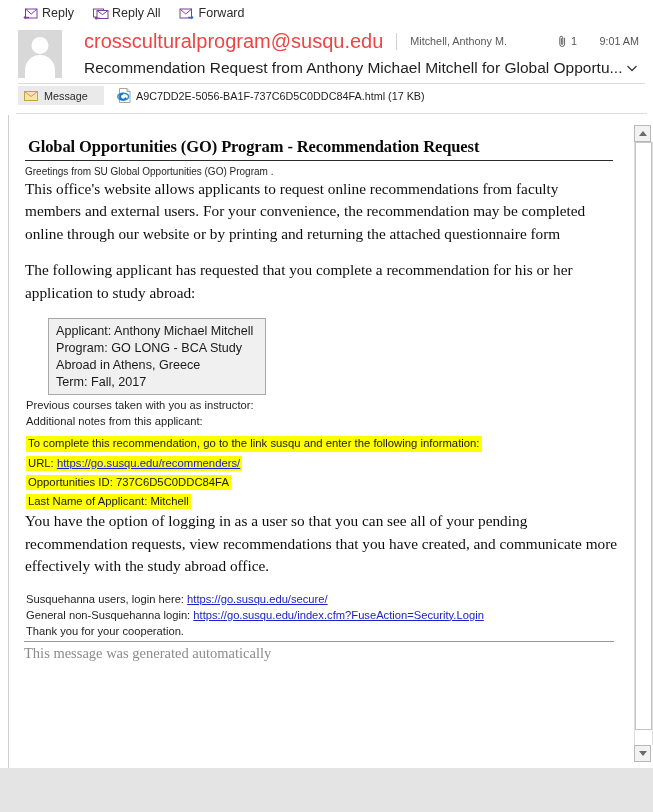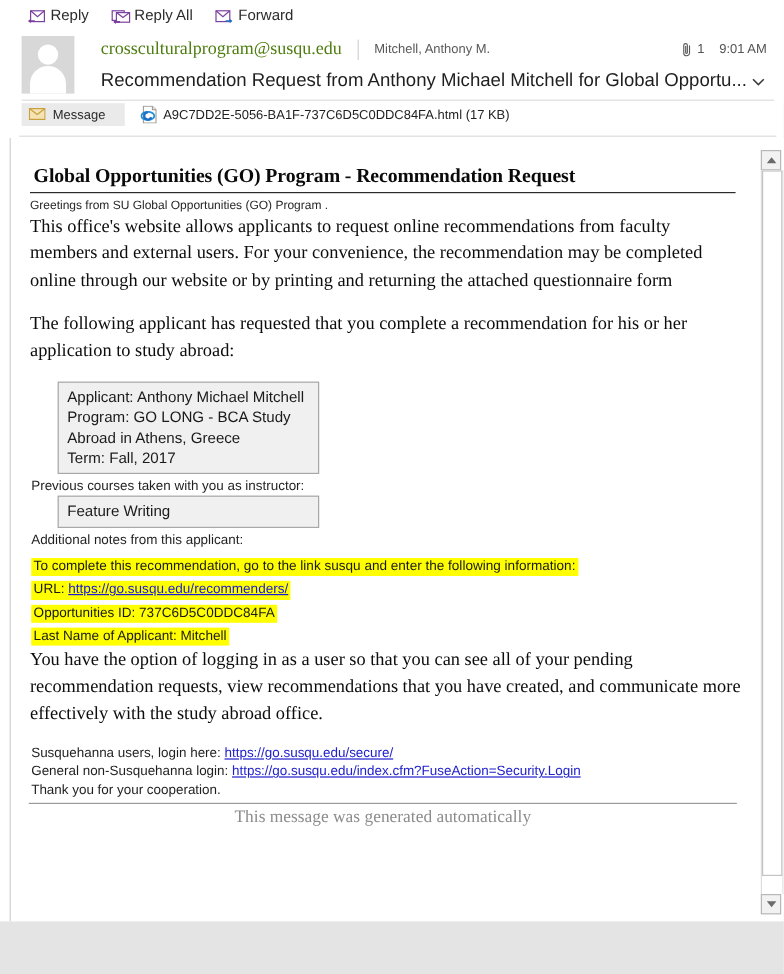--- a/index.html
+++ b/index.html
@@ -38,26 +38,26 @@
   }
   .avatar .body{
     position:absolute;left:50%;top:25px;transform:translateX(-50%);
     width:30px;height:26px;background:#ffffff;
     border-radius:15px 15px 0 0;
   }
   .hdr-row1{
     position:absolute;left:84px;top:2px;right:8px;height:26px;
     display:flex;align-items:center;
   }
-  .from-addr{font-size:15px;color:#4d7c0f;letter-spacing:0;font-family:Liberation Serif, serif;}
+  .from-addr{font-size:20px;color:#ef4444;letter-spacing:0;}
   .vdiv{width:1px;height:17px;background:#d2d2d2;margin:0 13px;}
   .to-name{font-size:10.8px;color:#595959;}
   .att-ind{margin-left:auto;display:flex;align-items:center;gap:4px;font-size:10.8px;color:#555;}
   .clip{display:inline-block;width:9px;height:13px;}
-  .time{font-size:10.8px;color:#555;margin-left:6px;margin-right:6px;min-width:46px;text-align:right;}
+  .time{font-size:10.8px;color:#555;margin-left:16px;margin-right:6px;min-width:46px;text-align:right;}
   .subject-row{
     position:absolute;left:84px;top:28px;right:8px;height:28px;
     display:flex;align-items:center;
   }
   .subject{font-size:15.5px;color:#1f1f1f;white-space:nowrap;overflow:hidden;}
   .chev{margin-left:auto;margin-right:6px;width:14px;height:14px;}
   .hdr-rule{position:absolute;left:18px;top:57px;width:627px;height:1px;background:#dcdcdc;}
 
   
   .att-bar{
@@ -125,21 +125,21 @@
   }
   .hl-line a{color:#1a1adb;text-decoration:underline;}
 
   .tail-p{margin-top:16px;}
 
   .footer-lines{margin:6px 0 0 2px;font-size:11.2px;color:#1f1f1f;line-height:1.42;}
   .footer-lines a{color:#2020cc;text-decoration:underline;}
   .foot-rule{width:590px;height:1px;background:#999999;margin:1px 0 0 0;}
   .autogen{
     font-family:"Liberation Serif", serif;
-    font-size:14.5px;color:#8c8c8c;text-align:center;
+    font-size:14.5px;color:#8c8c8c;text-align:left;
     width:590px;margin-top:3px;
   }
 
   
   .sbar{position:absolute;right:2px;top:0;width:17px;height:653px;background:#ffffff;}
   .sb-btn{
     position:absolute;left:0;width:17px;height:17px;
     background:#f2f2f2;border:1px solid #b8b8b8;box-sizing:border-box;
     display:flex;align-items:center;justify-content:center;
   }
@@ -270,21 +270,20 @@
       <div class="greeting">Greetings from SU Global Opportunities (GO) Program .</div>
 
       <p class="serif">This office's website allows applicants to request online recommendations from faculty members and external users. For your convenience, the recommendation may be completed online through our website or by printing and returning the attached questionnaire form</p>
       <p class="serif">The following applicant has requested that you complete a recommendation for his or her application to study abroad:</p>
 
       <div class="field-box applicant-box" style="white-space:pre-line;">Applicant: Anthony Michael Mitchell
 Program: GO LONG - BCA Study Abroad in Athens, Greece
 Term: Fall, 2017</div>
 
       <div class="small-label">Previous courses taken with you as instructor:</div>
-      <div class="field-box value-box">Feature Writing</div>
 
       <div class="small-label">Additional notes from this applicant:</div>
 
       <div class="hl-block">
         <div><span class="hl-line">To complete this recommendation, go to the link susqu and enter the following information:</span></div>
         <div><span class="hl-line"><span>URL: </span><a href="#">https://go.susqu.edu/recommenders/</a></span></div>
         <div><span class="hl-line">Opportunities ID: 737C6D5C0DDC84FA</span></div>
         <div><span class="hl-line">Last Name of Applicant: Mitchell</span></div>
       </div>
 

